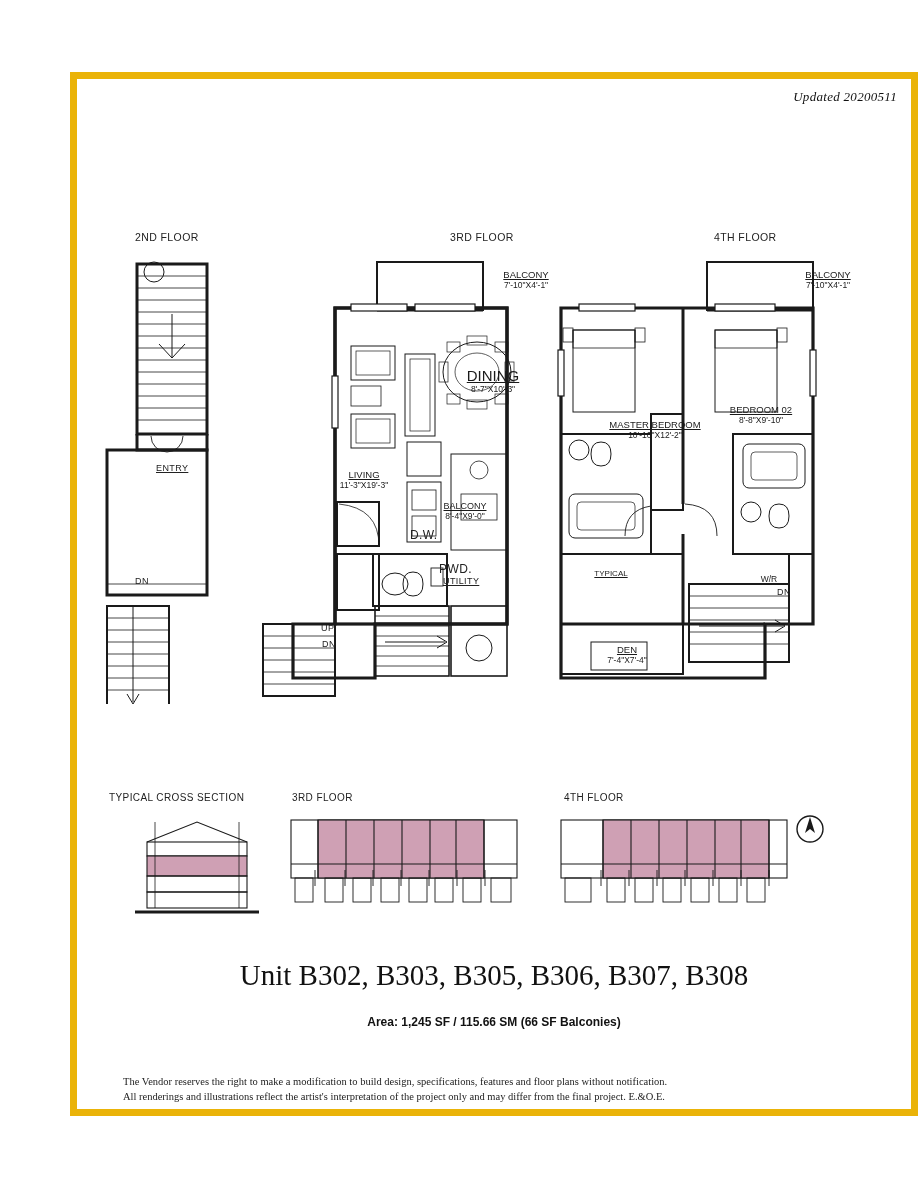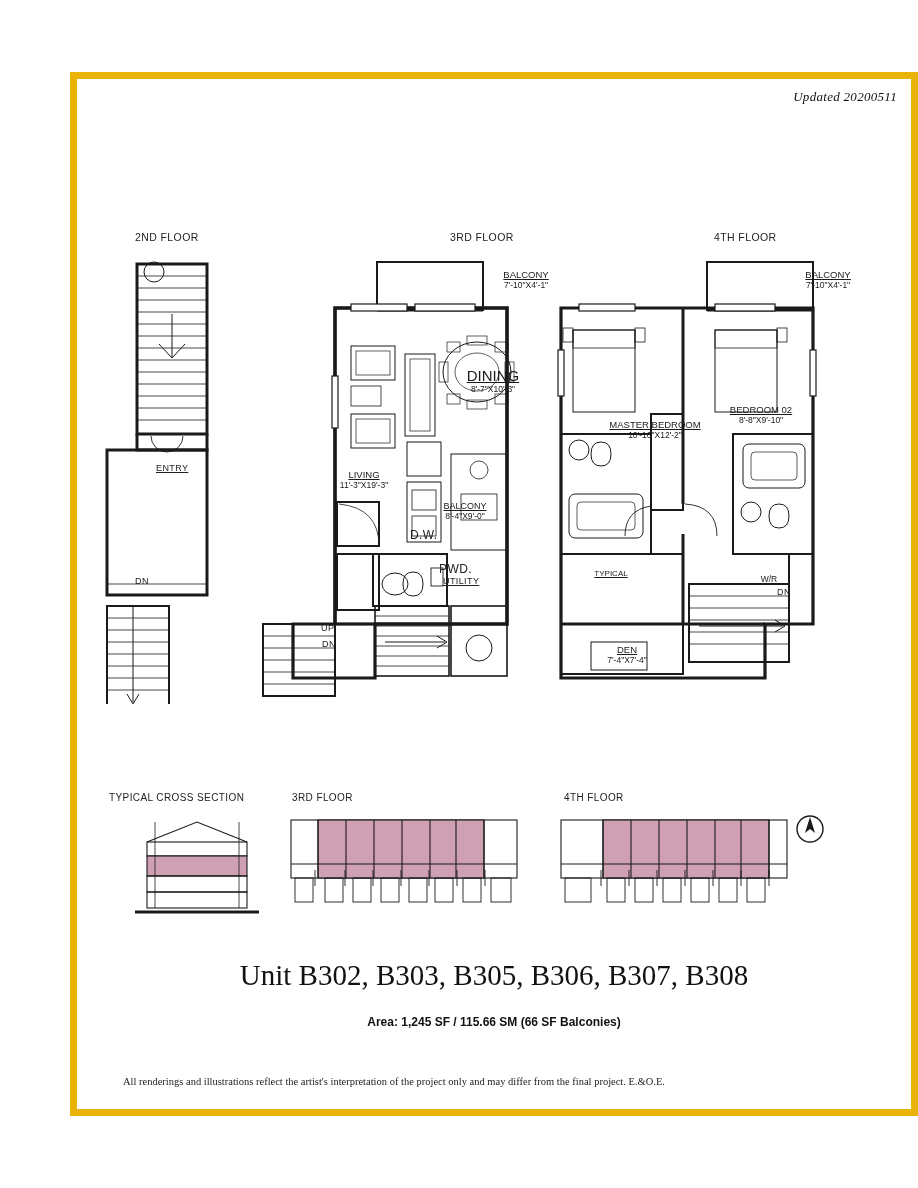--- a/index.html
+++ b/index.html
@@ -480,16 +480,17 @@
     <svg width="30" height="30" viewBox="0 0 30 30">
       <circle cx="15" cy="15" r="13" fill="none" stroke="#1a1a1a" stroke-width="1.4"></circle>
       <path d="M15 3 L20 19 L15 15 L10 19 Z" fill="#1a1a1a"></path>
     </svg>
   </div>
 
   <div class="unit-title">Unit B302, B303, B305, B306, B307, B308</div>
   <div class="unit-sub2">Area: 1,245 SF / 115.66 SM (66 SF Balconies)</div>
 
   <div class="disclaimer">
+    <div>The Vendor reserves the right to make a modification to build design, specifications, features and floor plans without notification.</div>
     <div>All renderings and illustrations reflect the artist's interpretation of the project only and may differ from the final project. E.&amp;O.E.</div>
   </div>
 
 </div>
 
 </body></html>

